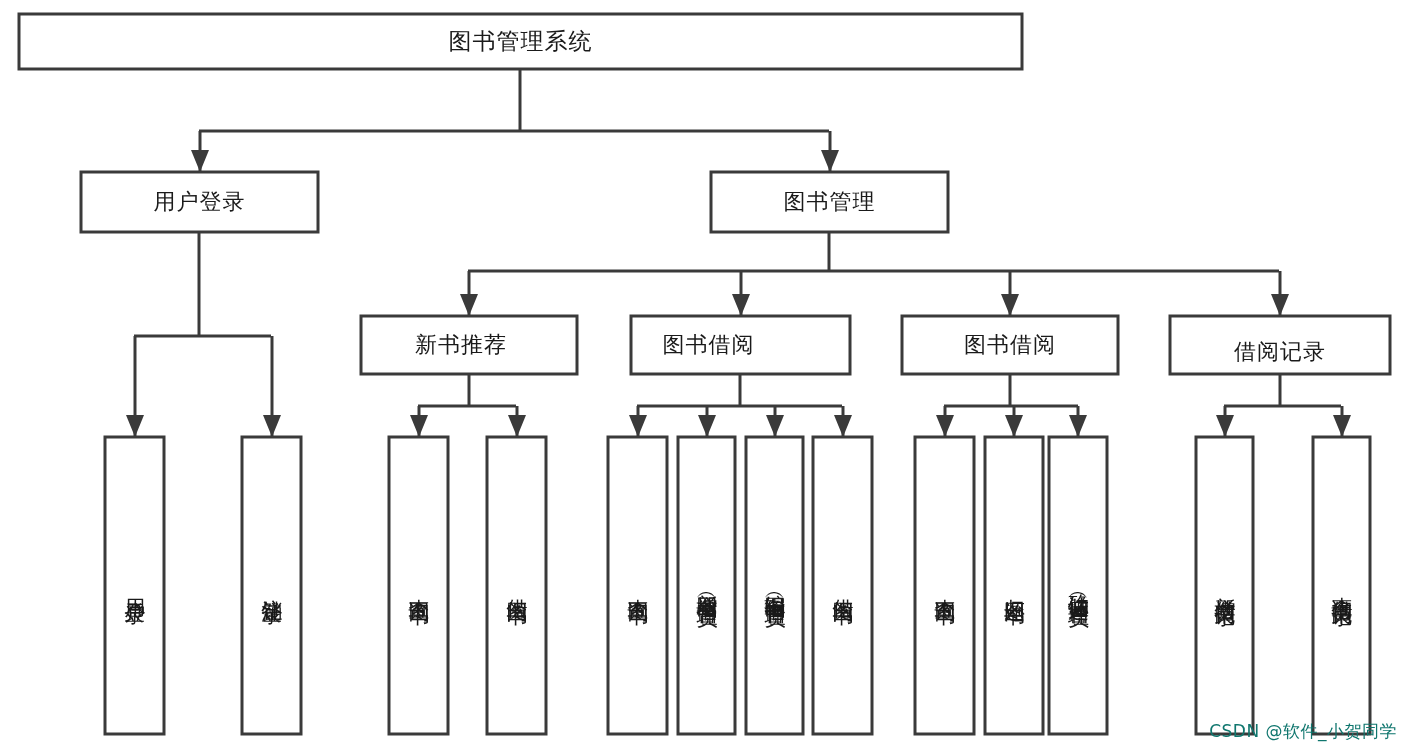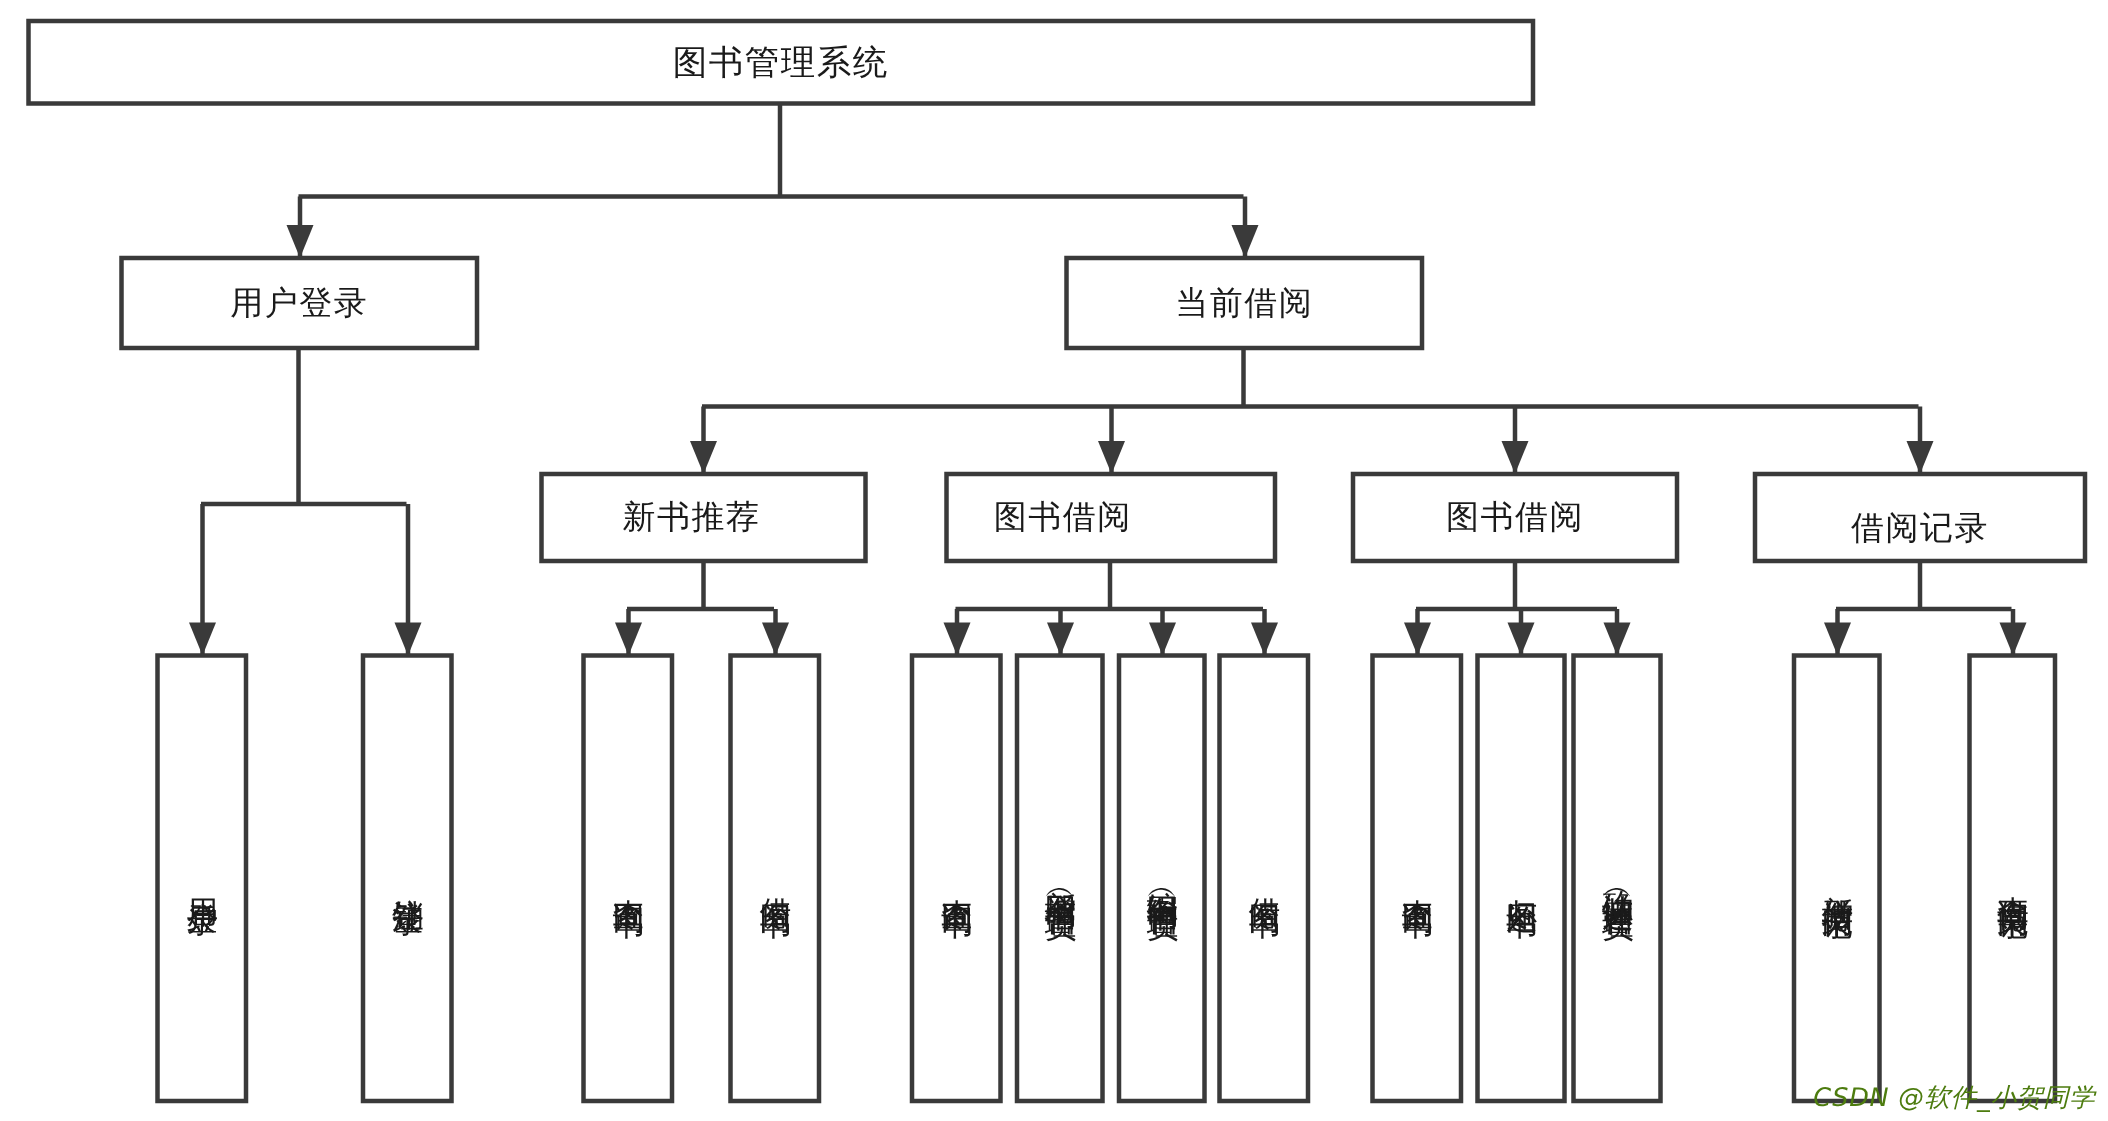--- a/index.html
+++ b/index.html
@@ -74,25 +74,24 @@
   }
   .title-text {
     font-size: 23px;
   }
   #watermark {
     position: absolute;
     right: 8px;
     bottom: 4px;
     font-family: "DejaVu Sans", "Liberation Sans", sans-serif;
     font-size: 17px;
-    color: #4d7c0f;
+    color: #0f766e;
     letter-spacing: 0.5px;
     white-space: nowrap;
     pointer-events: none;
-    font-style: italic;
   }
 </style>
 </head>
 <body>
 
 <div id="diagram-root">
   <svg class="diagram-canvas" viewBox="0 0 1405 747">
     <g id="edge-layer">
         <line x1="520" y1="69" x2="520" y2="131" class="connector"></line>
         <line x1="199" y1="131" x2="829" y2="131" class="connector"></line>
@@ -171,21 +170,21 @@
       </g>
   </svg>
   <div id="label-layer">
       <div class="hlabel-wrap" style="left: 19px; top: 14px; width: 1003px; height: 55px;">
         <span class="hlabel-text title-text">图书管理系统</span>
       </div>
       <div class="hlabel-wrap" style="left: 81px; top: 172px; width: 237px; height: 60px;">
         <span class="hlabel-text">用户登录</span>
       </div>
       <div class="hlabel-wrap" style="left: 711px; top: 172px; width: 237px; height: 60px;">
-        <span class="hlabel-text">当前借阅</span>
+        <span class="hlabel-text">图书管理</span>
       </div>
       <div class="hlabel-wrap" style="left: 361px; top: 316px; width: 200px; height: 58px;">
         <span class="hlabel-text">新书推荐</span>
       </div>
       <div class="hlabel-wrap" style="left: 599px; top: 316px; width: 219px; height: 58px;">
         <span class="hlabel-text">图书借阅</span>
       </div>
       <div class="hlabel-wrap" style="left: 902px; top: 316px; width: 216px; height: 58px;">
         <span class="hlabel-text">图书借阅</span>
       </div>

